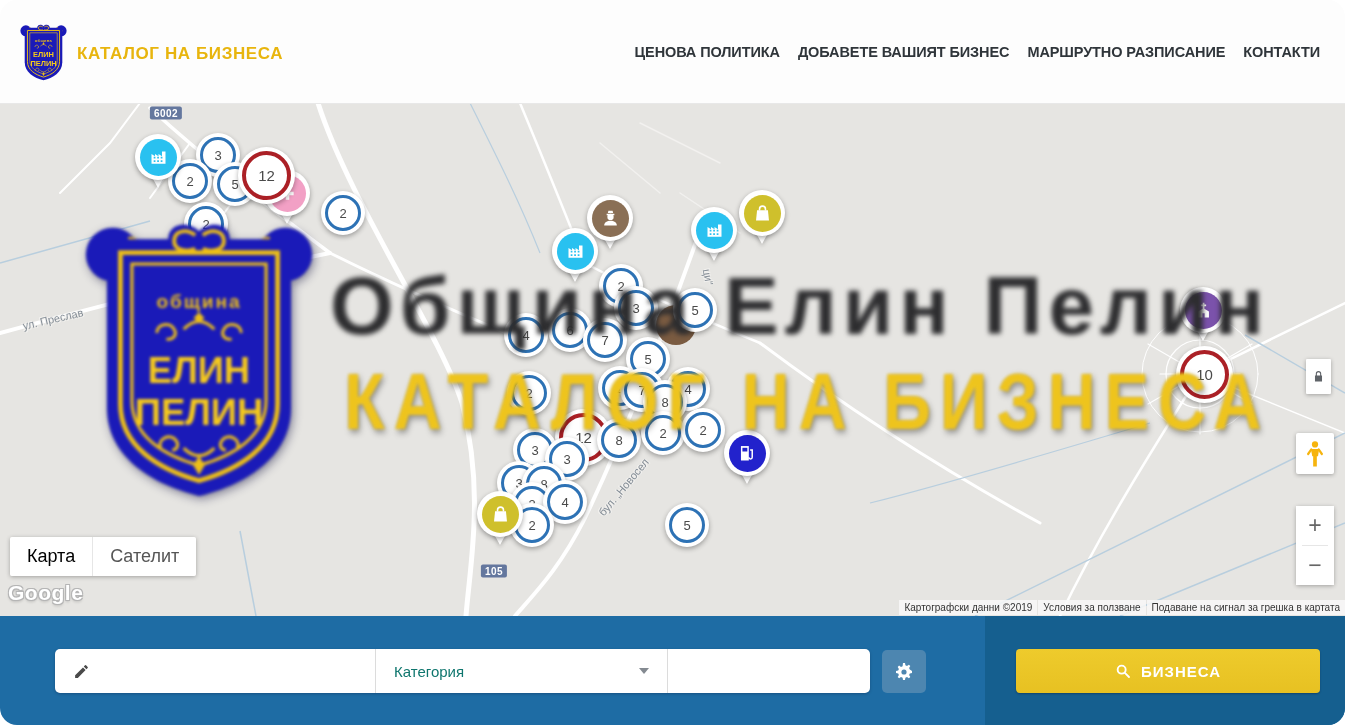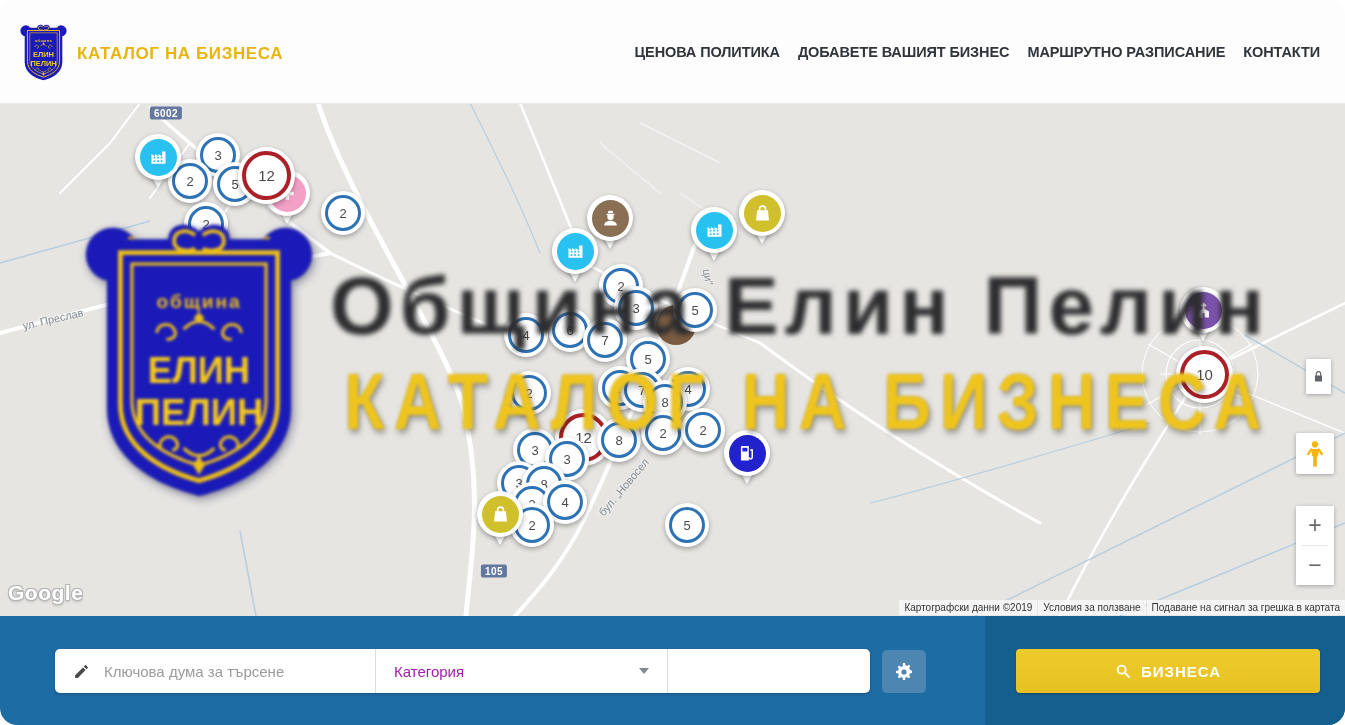--- a/index.html
+++ b/index.html
@@ -72,21 +72,21 @@
   
   #bottombar{position:absolute;left:0;top:616px;width:1345px;height:109px;background:#1e6ca4;z-index:20;}
   #bb-right{position:absolute;right:0;top:0;width:360px;height:109px;background:#155f8f;}
   #inputgroup{position:absolute;left:55px;top:33px;width:815px;height:44px;background:#fff;border-radius:5px;
     display:flex;align-items:stretch;box-shadow:0 1px 3px rgba(0,0,30,.25);}
   .ig-sec{display:flex;align-items:center;}
   .ig-kw{width:302px;padding-left:18px;}
   .ig-kw input{border:none;outline:none;flex:1;margin-left:12px;font-family:inherit;font-size:15px;color:#444;background:transparent;}
   .ig-kw input::placeholder{color:#9b9b9b;}
   .ig-sel{cursor:pointer;justify-content:space-between;padding:0 18px;}
-  .ig-sel .sel-val{font-size:15px;color:#a21caf;}
+  .ig-sel .sel-val{font-size:15px;color:#0f766e;}
   .caret{width:0;height:0;border:5px solid transparent;border-top:6px solid #848a91;margin-top:5px;}
   .ig-div{width:1px;background:#dcdcdc;margin:0;}
   .w-cat{width:255px;}
   .w-loc{width:258px;}
   #gearbtn{position:absolute;left:882px;top:34px;width:44px;height:43px;background:#4d86b0;border:none;border-radius:5px;
     display:flex;align-items:center;justify-content:center;cursor:pointer;}
   #searchbtn{position:absolute;left:1016px;top:33px;width:304px;height:44px;border:none;border-radius:4px;cursor:pointer;
     background:linear-gradient(#eecb2c,#e7c122);display:flex;align-items:center;justify-content:center;gap:10px;
     font-family:inherit;font-size:15px;font-weight:700;color:#fff;letter-spacing:1px;box-shadow:0 1px 2px rgba(0,0,30,.3);}
 </style>
@@ -448,20 +448,24 @@
     <rect x="58" y="53" width="4" height="4" fill="#edbf17" transform="rotate(45 60 55)"></rect>
     <text x="60" y="89" text-anchor="middle" font-size="19" font-weight="700" fill="#f5c91c">ЕЛИН</text>
     <text x="60" y="111" text-anchor="middle" font-size="19" font-weight="700" fill="#f5c91c">ПЕЛИН</text>
     <path d="M40 123c-2-5 5-8 8-4 2 3 0 5-2 5M80 123c2-5-5-8-8-4-2 3 0 5 2 5" stroke="#edbf17" stroke-width="1.6" fill="none"></path>
     <path d="M52 123q8 8 16 0" stroke="#edbf17" stroke-width="1.6" fill="none"></path>
     <path d="M60 127l3 5-3 5-3-5z" fill="#edbf17"></path>
   </svg></div>
     <div id="wm-title">Община Елин Пелин</div>
     <div id="wm-sub">КАТАЛОГ НА БИЗНЕСА</div>
 
+    <div id="maptype">
+      <button class="mt-map">Карта</button>
+      <button class="mt-sat">Сателит</button>
+    </div>
 
     <div id="glogo">Google</div>
 
     <div id="attrib">
       <span>Картографски данни ©2019</span>
       <span>Условия за ползване</span>
       <span>Подаване на сигнал за грешка в картата</span>
     </div>
 
     <div id="lockbtn">
@@ -486,21 +490,20 @@
   </div>
 
   <div id="bottombar">
     <div id="bb-right"></div>
 
     <div id="inputgroup">
       <div class="ig-sec ig-kw">
         <svg width="17" height="17" viewBox="0 0 24 24">
           <path fill="#4a4a4a" d="M3 17.2V21h3.8L17.8 9.9l-3.7-3.7L3 17.2zM20.7 7a1 1 0 0 0 0-1.4l-2.3-2.3a1 1 0 0 0-1.4 0l-1.8 1.8 3.7 3.7L20.7 7z"></path>
         </svg>
-        <input type="text" placeholder="Ключова дума за търсене" style="">
       </div>
       <div class="ig-div"></div>
       <div class="ig-sec ig-sel w-cat">
         <span class="sel-val">Категория</span>
         <i class="caret"></i>
       </div>
       <div class="ig-div"></div>
     </div>
 
     <button id="gearbtn">

